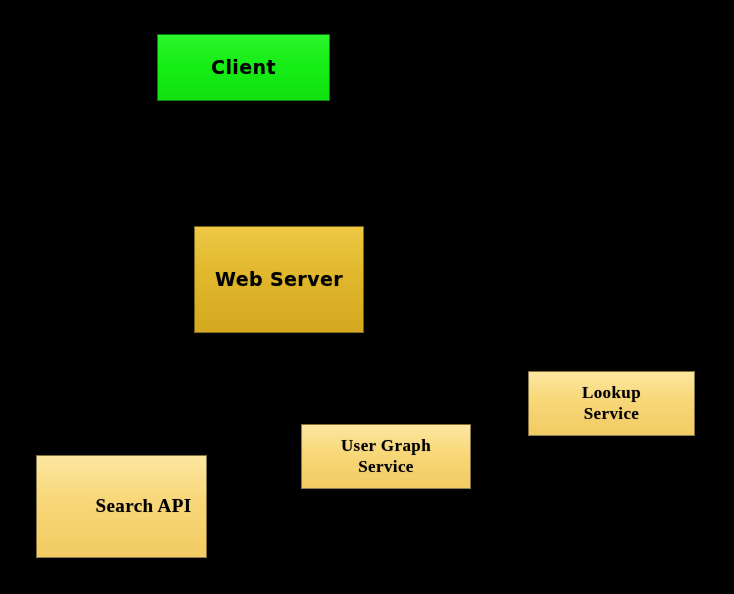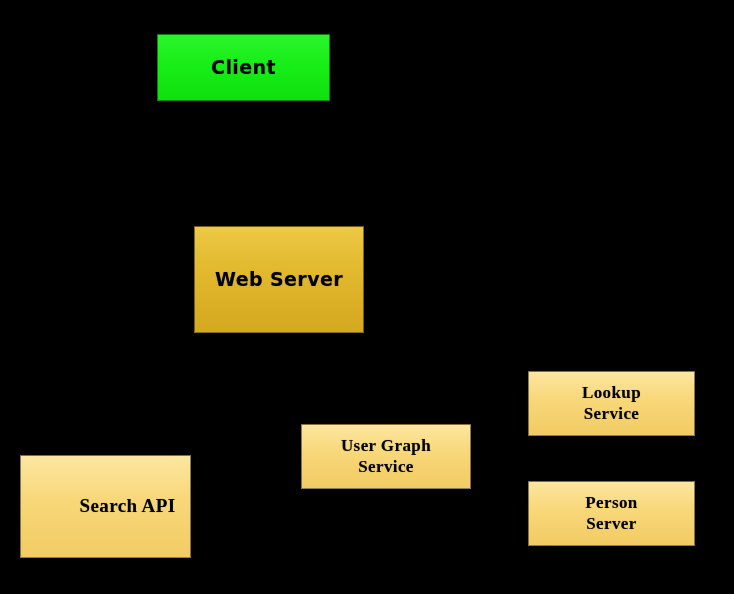--- a/index.html
+++ b/index.html
@@ -49,21 +49,21 @@
     background: linear-gradient(180deg, #eec945 0%, #e2b92f 40%, #d4a81f 100%);
   }
   .fill-sand {
     background: linear-gradient(180deg, #fce6a0 0%, #f8d87a 42%, #f2cb63 100%);
     font-family: Liberation Serif, serif;
   }
 
   
   #node-client        { left: 157px; top: 34px;  width: 173px; height: 67px;  font-size: 19px; }
   #node-web-server    { left: 158px; top: 226px; width: 170px; height: 107px; font-size: 19px; margin-left: 36px; }
-  #node-search-api    { left: 20px;  top: 455px; width: 171px; height: 103px; font-size: 19px; padding-left: 44px; }
+  #node-search-api    { left: 36px;  top: 455px; width: 171px; height: 103px; font-size: 19px; padding-left: 44px; }
   #node-user-graph    { left: 285px; top: 424px; width: 170px; height: 65px;  font-size: 17px; margin-left: 16px; }
   #node-lookup        { left: 528px; top: 371px; width: 167px; height: 65px;  font-size: 17px; }
   #node-person-server { left: 528px; top: 481px; width: 167px; height: 65px;  font-size: 17px; }
 </style>
 </head>
 <body>
 
 <div id="canvas">
 
   <div class="node fill-green" id="node-client">
@@ -81,18 +81,14 @@
   <div class="node fill-sand" id="node-user-graph">
     <span class="label">User Graph
 Service</span>
   </div>
 
   <div class="node fill-sand" id="node-lookup">
     <span class="label">Lookup
 Service</span>
   </div>
 
-  <div class="node fill-sand" id="node-person-server">
-    <span class="label">Person
-Server</span>
-  </div>
 
 </div>
 
 </body></html>

